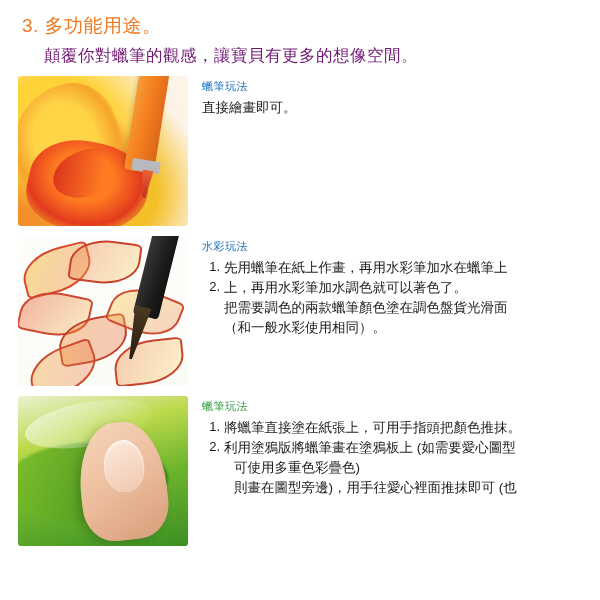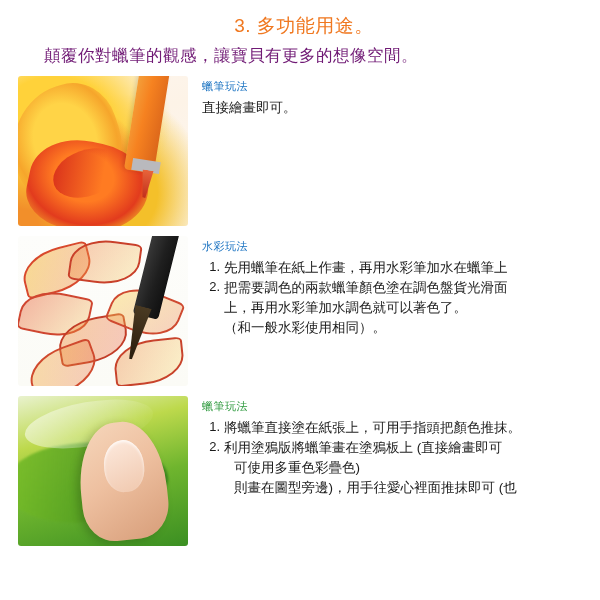--- a/index.html
+++ b/index.html
@@ -23,21 +23,20 @@
   }
 
   
   .main-title {
     color: #f07820;
     font-size: 19px;
     line-height: 1.3;
     letter-spacing: 0.5px;
     margin: 4px 0 2px 8px;
     white-space: nowrap;
-    text-align: center;
   }
   .sub-title {
     color: #701a75;
     font-size: 16.5px;
     line-height: 1.3;
     letter-spacing: 0.5px;
     margin: 6px 0 10px 30px;
     white-space: nowrap;
   }
 
@@ -245,22 +244,22 @@
     </div>
     <div class="sec-body">
       <div class="sec-title teal">水彩玩法</div>
       <ol class="sec-list">
         <li>
           <span class="num">1.</span>
           <span class="indent-1">先用蠟筆在紙上作畫，再用水彩筆加水在蠟筆上</span>
         </li>
         <li>
           <span class="num">2.</span>
+          <span class="indent-1">上，再用水彩筆加水調色就可以著色了。</span>
           <span class="indent-1">把需要調色的兩款蠟筆顏色塗在調色盤貨光滑面</span>
-          <span class="indent-1">上，再用水彩筆加水調色就可以著色了。</span>
           <span class="indent-1">（和一般水彩使用相同）。</span>
         </li>
       </ol>
     </div>
   </div>
 
   <div class="section">
     <div class="thumb img3">
       <div class="smear"></div>
       <div class="shine"></div>
@@ -269,21 +268,21 @@
     </div>
     <div class="sec-body">
       <div class="sec-title green">蠟筆玩法</div>
       <ol class="sec-list">
         <li>
           <span class="num">1.</span>
           <span class="indent-1">將蠟筆直接塗在紙張上，可用手指頭把顏色推抹。</span>
         </li>
         <li>
           <span class="num">2.</span>
-          <span class="indent-1">利用塗鴉版將蠟筆畫在塗鴉板上 (直接繪畫即可</span>
+          <span class="indent-1">利用塗鴉版將蠟筆畫在塗鴉板上 (如需要愛心圖型</span>
           <span class="indent-2">可使用多重色彩疊色)</span>
           <span class="indent-2">則畫在圖型旁邊)，用手往愛心裡面推抹即可 (也</span>
         </li>
       </ol>
     </div>
   </div>
 
 </div>
 
 </body></html>

